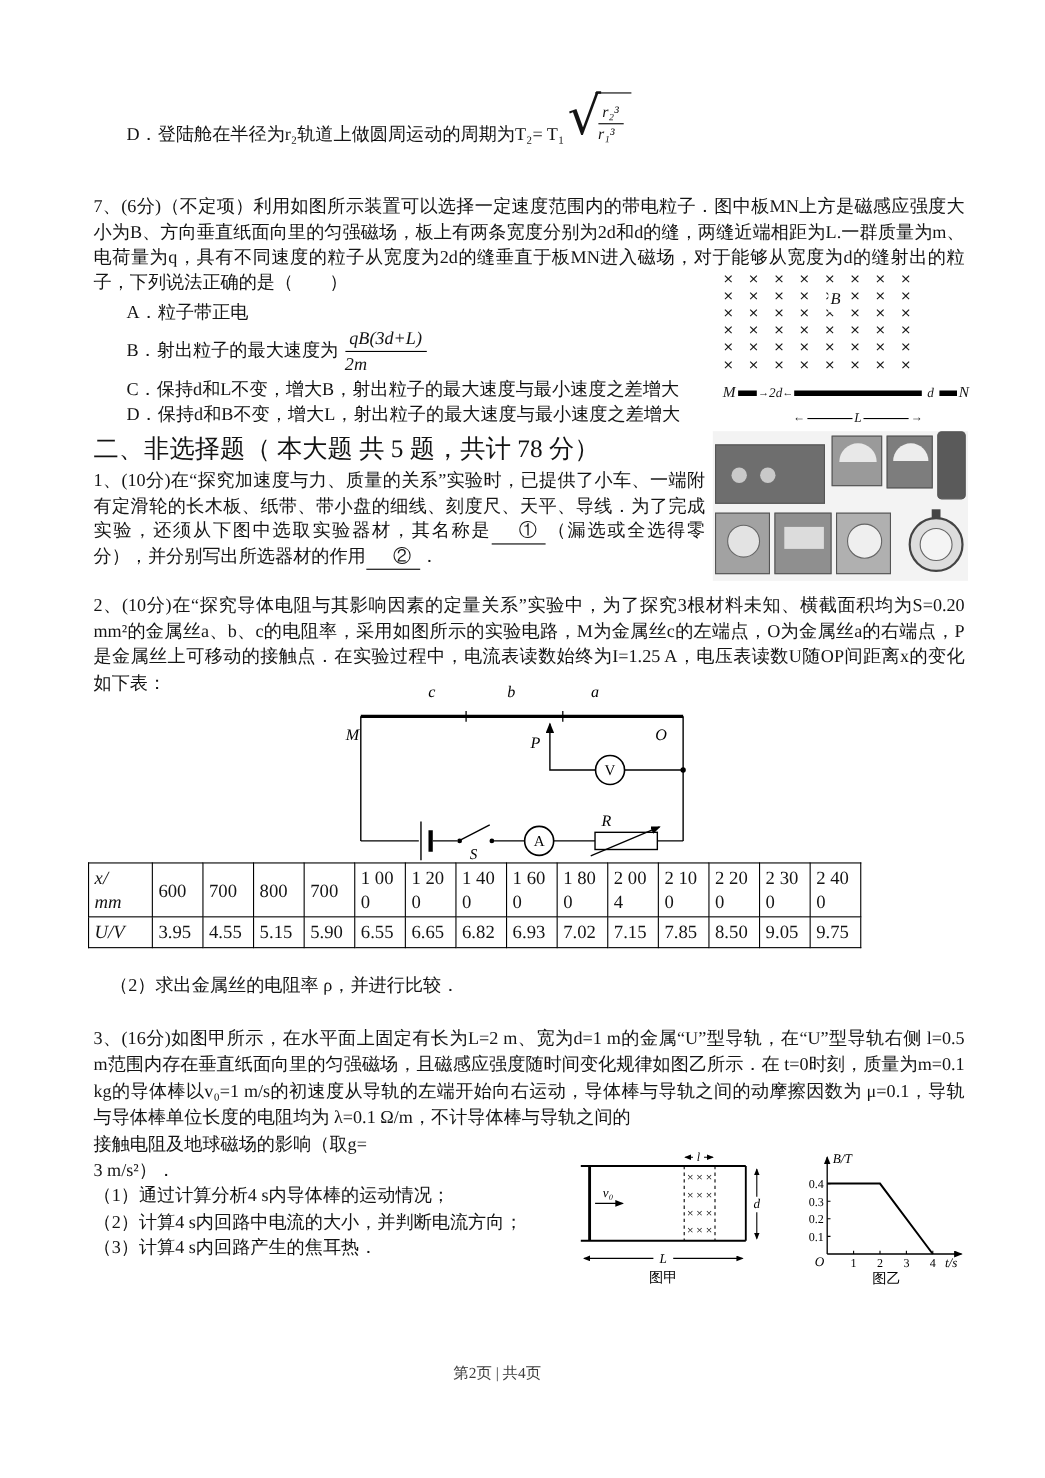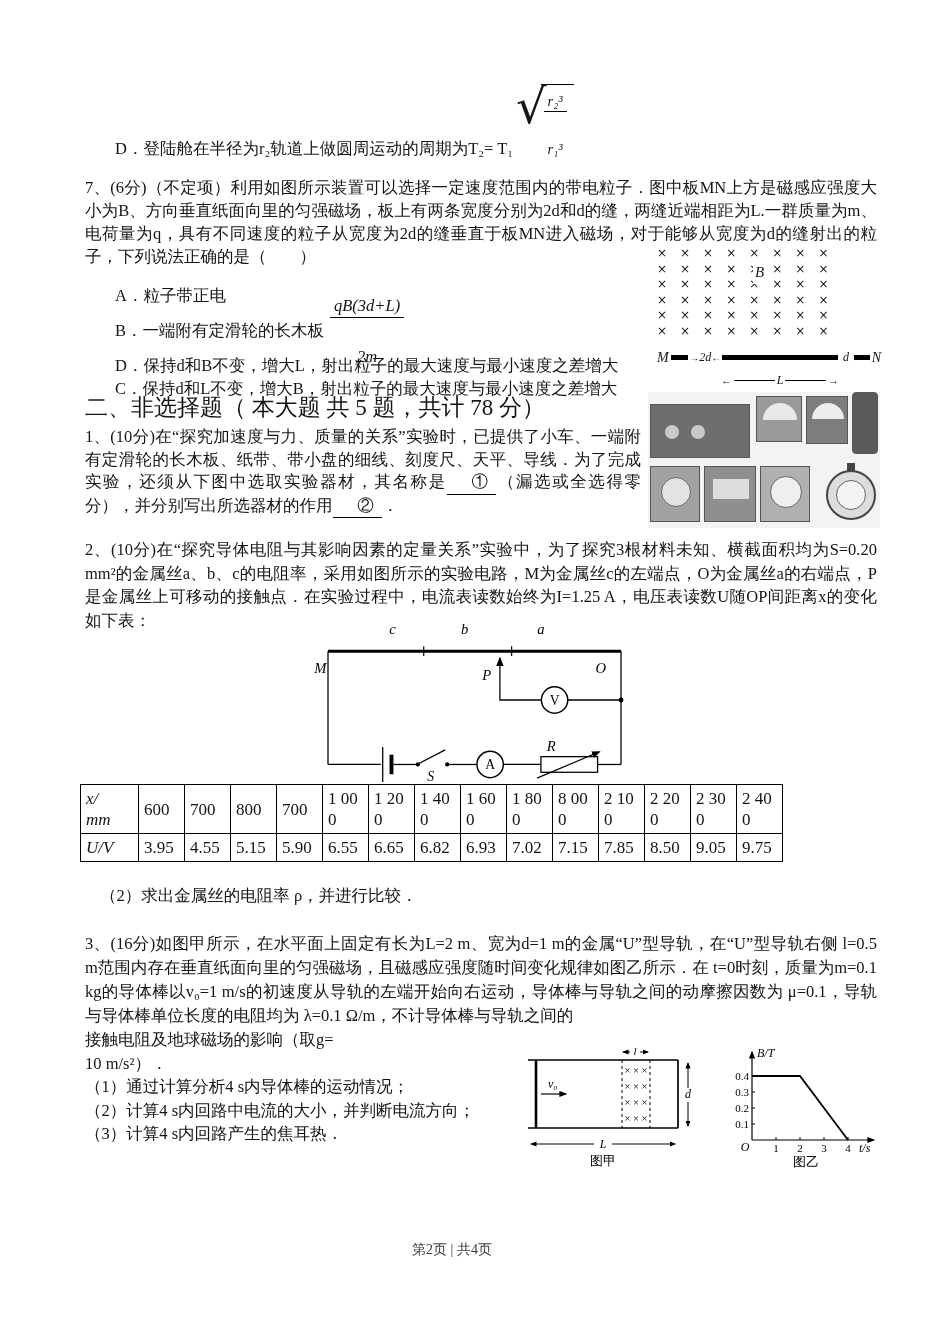--- a/index.html
+++ b/index.html
@@ -3,21 +3,21 @@
 <meta charset="utf-8">
 <style>
   *{margin:0;padding:0;box-sizing:border-box;}
   html,body{background:#fff;}
   .page{position:relative;width:950px;height:1344px;background:#fff;color:#141414;
         font-family:"Liberation Serif","DejaVu Serif",serif;font-size:16.5px;line-height:23px;overflow:hidden;}
   .abs{position:absolute;}
   .para{text-align:justify;}
 
   
-  .frac{display:inline-flex;flex-direction:column;align-items:center;font-style:italic;line-height:1.18;margin-left:6px;gap:28px;}
+  .frac{display:inline-flex;flex-direction:column;align-items:flex-start;font-style:italic;line-height:1.18;margin-left:6px;}
   .frac .num{border-bottom:1.4px solid #000;padding:0 4px 1px;}
   .frac .den{padding-top:1px;}
   .fsm{font-size:14.5px;margin-left:0;}
   .dline{display:flex;align-items:flex-end;white-space:nowrap;}
   .sqrt{display:inline-flex;align-items:flex-start;margin-left:3px;}
   .sqrt-sign{font-size:48px;line-height:1;font-family:"DejaVu Sans",sans-serif;position:relative;top:-2px;}
   .sqrt-body{border-top:1.6px solid #000;margin-left:-6px;padding:4px 7px 2px 3px;}
 
   
   .opt{margin:1px 0 1px 30px;line-height:22px;}
@@ -96,31 +96,31 @@
             <span class="num">r₂³</span>
             <span class="den">r₁³</span>
           </span>
         </span>
       </span>
     </div>
   </div>
 
   <div class="abs" style="left:85px;top:176px;width:792px;">
     <div class="para" style="line-height:23px;">7、(6分)（不定项）利用如图所示装置可以选择一定速度范围内的带电粒子．图中板MN上方是磁感应强度大小为B、方向垂直纸面向里的匀强磁场，板上有两条宽度分别为2d和d的缝，两缝近端相距为L.一群质量为m、电荷量为q，具有不同速度的粒子从宽度为2d的缝垂直于板MN进入磁场，对于能够从宽度为d的缝射出的粒子，下列说法正确的是（　　）</div>
-    <div style="width:565px;margin-top:17px;">
+    <div style="width:565px;margin-top:5px;">
       <div class="opt">A．粒子带正电</div>
       <div class="opt optb">
-        <span>B．一端附有定滑轮的长木板</span>
+        <span>B．射出粒子的最大速度为</span>
         <span class="frac">
           <span class="num">qB(3d+L)</span>
           <span class="den">2m</span>
         </span>
       </div>
+      <div class="opt">C．保持d和L不变，增大B，射出粒子的最大速度与最小速度之差增大</div>
       <div class="opt">D．保持d和B不变，增大L，射出粒子的最大速度与最小速度之差增大</div>
-      <div class="opt">C．保持d和L不变，增大B，射出粒子的最大速度与最小速度之差增大</div>
     </div>
   </div>
 
   <div class="abs q7fig" style="left:655px;top:246px;">
     <div class="field">
       <div class="xrow">××××××××</div>
       <div class="xrow">××××××××</div>
       <div class="xrow">××××××××</div>
       <div class="xrow">××××××××</div>
       <div class="xrow">××××××××</div>
@@ -222,21 +222,21 @@
 mm</th>
       <td>600</td>
       <td>700</td>
       <td>800</td>
       <td>700</td>
       <td>1 000</td>
       <td>1 200</td>
       <td>1 400</td>
       <td>1 600</td>
       <td>1 800</td>
-      <td>8 000</td>
+      <td>2 004</td>
       <td>2 100</td>
       <td>2 200</td>
       <td>2 300</td>
       <td>2 400</td>
     </tr>
     <tr>
       <th>U/V</th>
       <td>3.95</td>
       <td>4.55</td>
       <td>5.15</td>
@@ -256,21 +256,21 @@
     </table>
 
   <div class="abs" style="left:100px;top:884px;width:600px;">
     <div class="item">（2）求出金属丝的电阻率 ρ，并进行比较．</div>
   </div>
 
   <div class="abs" style="left:85px;top:932px;width:792px;">
     <div class="para" style="line-height:24px;">3、(16分)如图甲所示，在水平面上固定有长为L=2 m、宽为d=1 m的金属“U”型导轨，在“U”型导轨右侧 l=0.5 m范围内存在垂直纸面向里的匀强磁场，且磁感应强度随时间变化规律如图乙所示．在 t=0时刻，质量为m=0.1 kg的导体棒以v₀=1 m/s的初速度从导轨的左端开始向右运动，导体棒与导轨之间的动摩擦因数为 μ=0.1，导轨与导体棒单位长度的电阻均为 λ=0.1 Ω/m，不计导体棒与导轨之间的</div>
     <div style="width:432px;">
       <div class="item">接触电阻及地球磁场的影响（取g=</div>
-      <div class="item">10 m/s²）．</div>
+      <div class="item">3 m/s²）．</div>
       <div class="item">（1）通过计算分析4 s内导体棒的运动情况；</div>
       <div class="item">（2）计算4 s内回路中电流的大小，并判断电流方向；</div>
       <div class="item">（3）计算4 s内回路产生的焦耳热．</div>
     </div>
   </div>
 
   <svg class="abs" style="left:512px;top:1040px;" width="195" height="128" viewBox="0 0 195 128">
     <defs>
       <marker id="ah2" markerWidth="8" markerHeight="7" refX="5.5" refY="2.6" orient="auto">
         <path d="M0,0 L6.5,2.6 L0,5.2 z" fill="#000"></path>

